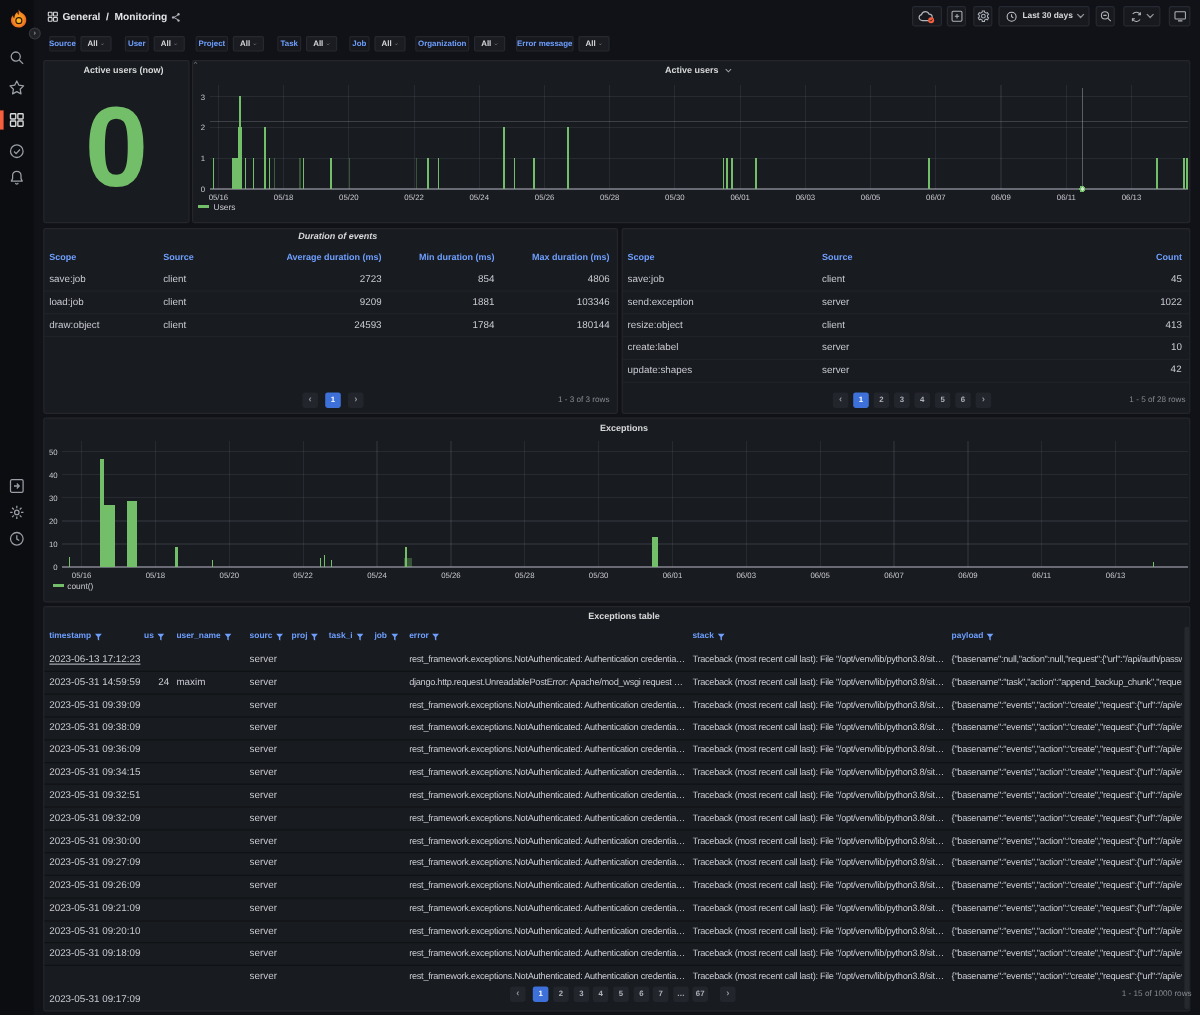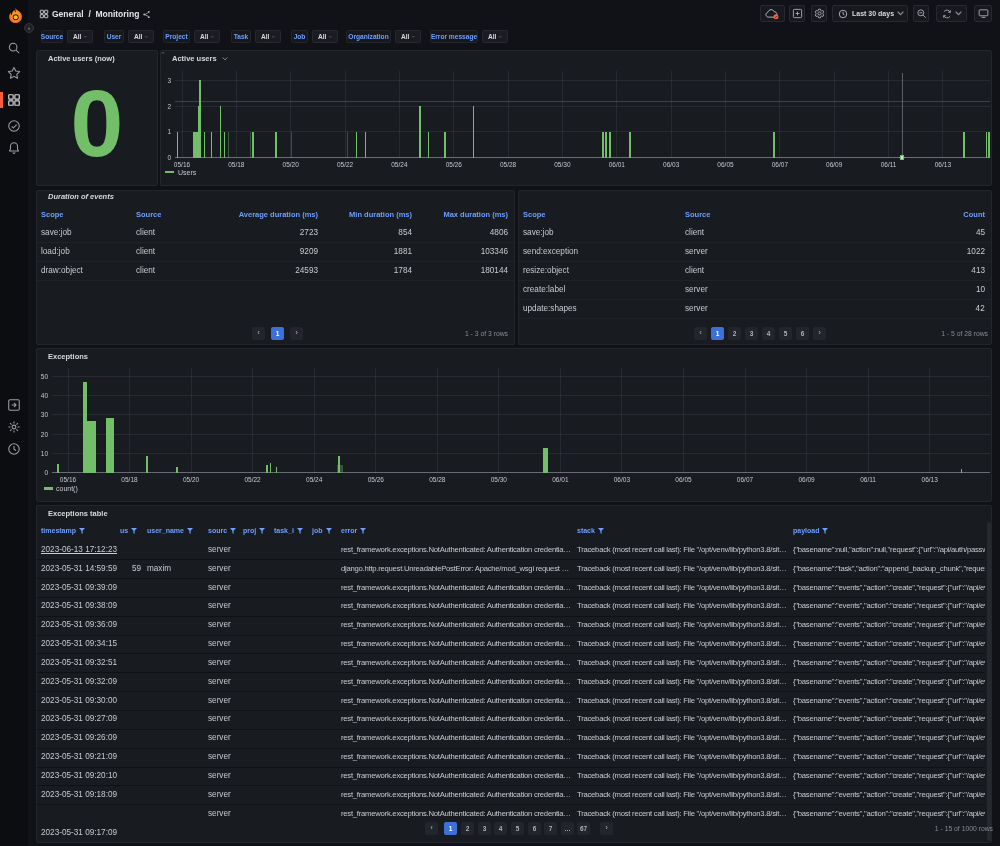--- a/index.html
+++ b/index.html
@@ -1,19 +1,19 @@
 <!DOCTYPE html>
 <html><head><meta charset="utf-8">
 <style>
 *{margin:0;padding:0;box-sizing:border-box;font-family:"Liberation Sans",sans-serif;}
 html,body{width:1000px;height:846px;background:#111217;overflow:hidden;}
 #root{position:absolute;top:0;left:0;width:1000px;height:846px;background:#111217;}
 .abs{position:absolute;}
 .panel{position:absolute;background:#181b1f;border:1px solid #24262c;border-radius:2px;}
-.ptitle{position:absolute;left:0;right:0;text-align:left;font-size:7.5px;font-weight:700;color:#d8d9da;letter-spacing:0;padding-left:12px;}
+.ptitle{position:absolute;left:0;right:0;text-align:center;font-size:7.5px;font-weight:700;color:#d8d9da;letter-spacing:0;padding-left:12px;}
 .hdr{color:#6e9fff;font-size:7.5px;font-weight:700;white-space:nowrap;display:flex;align-items:center;}
 .cell{color:#c9cad3;font-size:8.2px;white-space:nowrap;overflow:hidden;text-overflow:ellipsis;}
 .sm{font-size:7.7px;letter-spacing:-0.25px;}
 .num{text-align:right;}
 .pgbtn{position:absolute;width:13px;height:13px;border-radius:2px;background:#22252b;color:#aeb2ba;font-size:6.5px;line-height:13px;text-align:center;font-weight:700;}
 .pgbtn.on{background:#3d71d9;color:#fff;}
 .pgbtn.arr{background:#22252b;color:#8e929a;font-size:8px;line-height:12px;}
 .pginfo{position:absolute;color:#878b93;font-size:6.8px;white-space:nowrap;}
 .chip{position:absolute;height:13px;display:flex;align-items:center;border-radius:1.5px;font-size:6.6px;font-weight:700;padding:0 5px;white-space:nowrap;}
 .chiplab{color:#6e9fff;background:#16181d;border:1px solid #23252b;}
@@ -399,21 +399,21 @@
 <div class="hdr abs" style="left:793px;top:527px;font-size:7px;">payload<svg width="6" height="6" viewBox="0 0 6 6" style="margin-left:3px">
         <path d="M0 0 H6 L3.6 2.8 V6 L2.4 5 V2.8 Z" fill="#6e9fff"></path>
       </svg></div>
 <div class="cell abs" style="left:41px;top:544.8px;width:85px;text-decoration:underline;">2023-06-13 17:12:23</div>
 <div class="cell abs" style="left:208px;top:544.8px;width:30px;">server</div>
 <div class="cell sm abs" style="left:341px;top:544.8px;width:231px;">rest_framework.exceptions.NotAuthenticated: Authentication credentials were not provided.</div>
 <div class="cell sm abs" style="left:577px;top:544.8px;width:212px;">Traceback (most recent call last): File "/opt/venv/lib/python3.8/site-packages/rest_framework/views.py"</div>
 <div class="cell sm abs" style="left:793px;top:544.8px;width:192px;text-overflow:clip;">{"basename":null,"action":null,"request":{"url":"/api/auth/password/reset","method":"POST"}}</div>
 <div class="abs" style="left:37px;top:559.2px;width:948px;height:1px;background:rgba(0,0,0,0.35);"></div>
 <div class="cell abs" style="left:41px;top:563.65px;width:85px;">2023-05-31 14:59:59</div>
-<div class="cell abs num" style="left:121px;top:563.65px;width:20px;">59</div>
+<div class="cell abs num" style="left:121px;top:563.65px;width:20px;">24</div>
 <div class="cell abs" style="left:147px;top:563.65px;width:40px;">maxim</div>
 <div class="cell abs" style="left:208px;top:563.65px;width:30px;">server</div>
 <div class="cell sm abs" style="left:341px;top:563.65px;width:231px;">django.http.request.UnreadablePostError: Apache/mod_wsgi request data read error.</div>
 <div class="cell sm abs" style="left:577px;top:563.65px;width:212px;">Traceback (most recent call last): File "/opt/venv/lib/python3.8/site-packages/rest_framework/views.py"</div>
 <div class="cell sm abs" style="left:793px;top:563.65px;width:192px;text-overflow:clip;">{"basename":"task","action":"append_backup_chunk","request":{"url":"/api/tasks"}}</div>
 <div class="abs" style="left:37px;top:578.0px;width:948px;height:1px;background:rgba(0,0,0,0.35);"></div>
 <div class="cell abs" style="left:41px;top:582.5px;width:85px;">2023-05-31 09:39:09</div>
 <div class="cell abs" style="left:208px;top:582.5px;width:30px;">server</div>
 <div class="cell sm abs" style="left:341px;top:582.5px;width:231px;">rest_framework.exceptions.NotAuthenticated: Authentication credentials were not provided.</div>
 <div class="cell sm abs" style="left:577px;top:582.5px;width:212px;">Traceback (most recent call last): File "/opt/venv/lib/python3.8/site-packages/rest_framework/views.py"</div>

